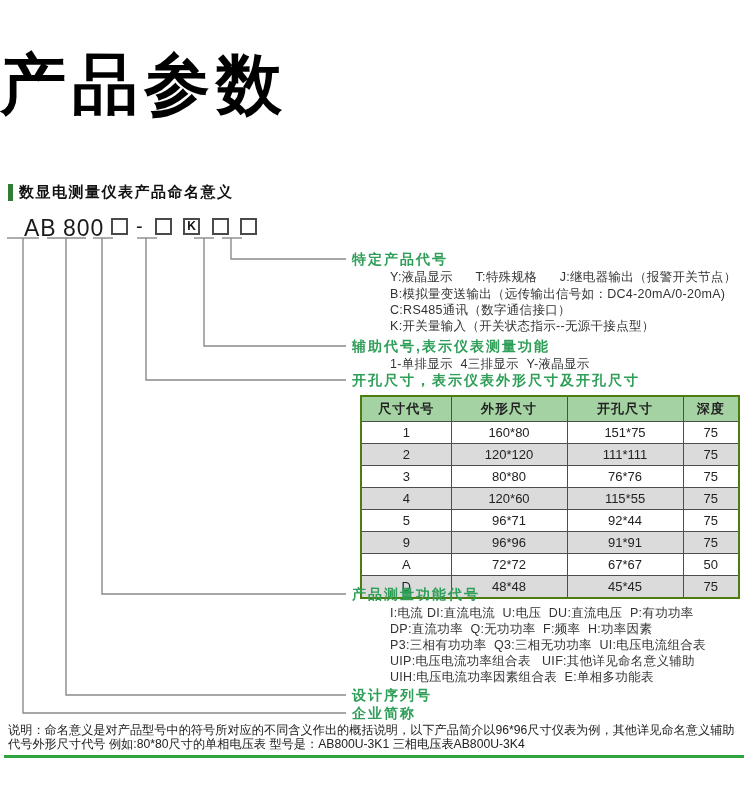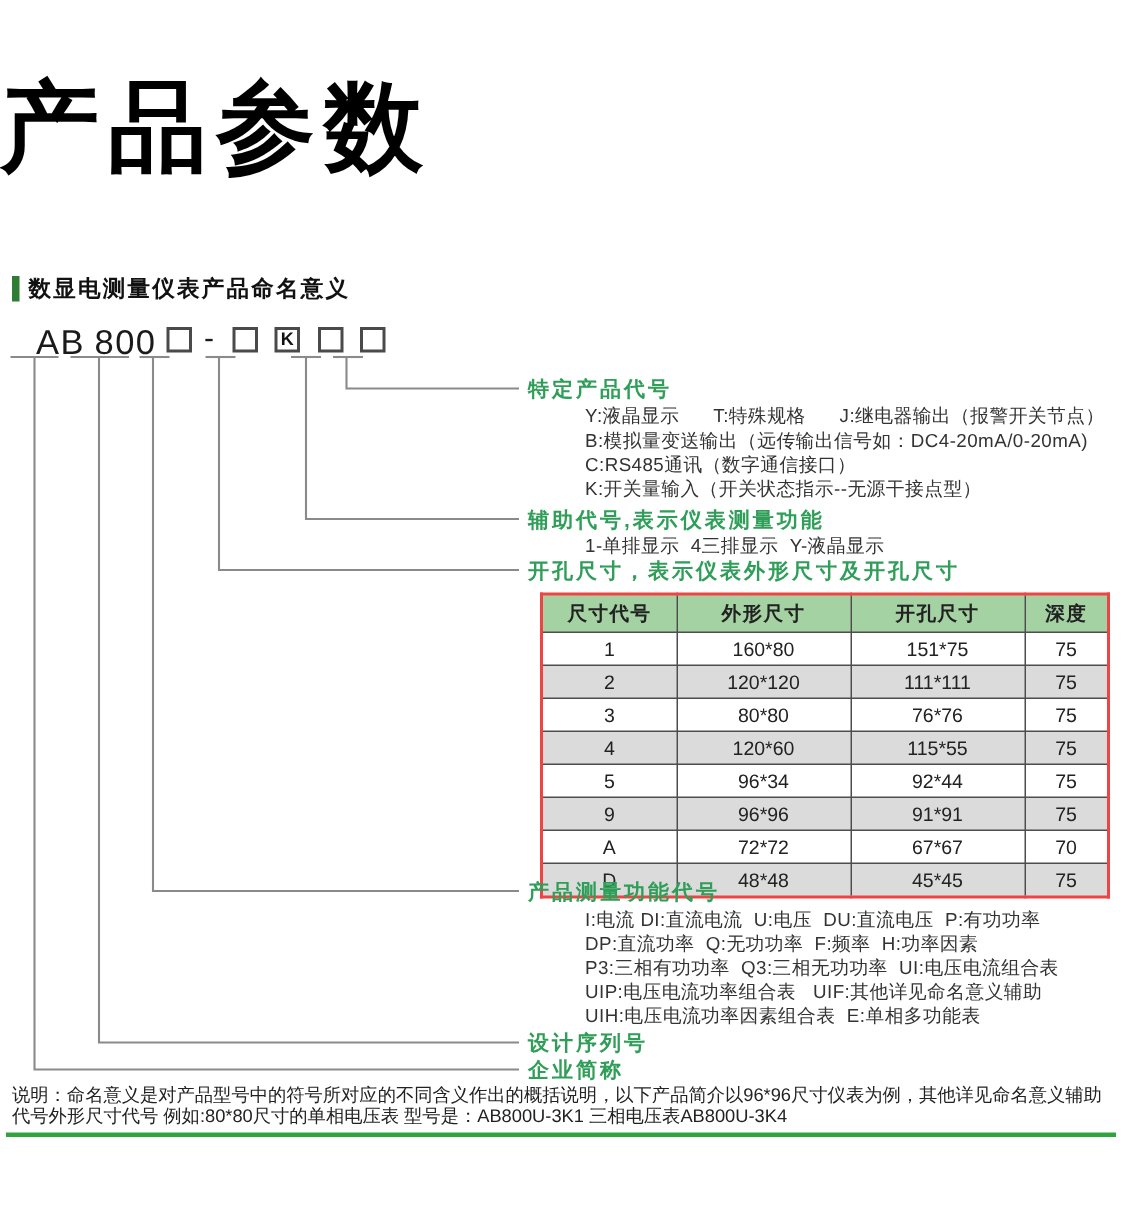--- a/index.html
+++ b/index.html
@@ -22,21 +22,21 @@
 
   .connectors { position:absolute; left:0; top:0; width:750px; height:803px; pointer-events:none; }
 
   .callout-title { position:absolute; left:352px; font-size:14px; font-weight:bold;
                    color:#2f9e58; letter-spacing:2px; white-space:pre; }
   .callout-line  { position:absolute; left:352px; font-size:12.5px; color:#333;
                    letter-spacing:0.3px; white-space:pre;margin-left:38px; }
 
   .size-table { position:absolute; left:360px; top:395px; width:378px; border-collapse:collapse;
                 table-layout:fixed; font-size:13px; color:#222; text-align:center;
-                border:2px solid #ef4444; }
+                border:2px solid #4d7c0f; }
   .size-table th { background:#a5d2a3; font-weight:bold; height:22px; border:1px solid #4d4d4d;
                    letter-spacing:1px; }
   .size-table td { height:19px; border:1px solid #4d4d4d; background:#ffffff; }
   .size-table tr.alt td { background:#dbdbdb; }
   .c1{width:90px;} .c2{width:116px;} .c3{width:116px;} .c4{width:56px;}
 
   .footnote { position:absolute; left:8px; top:724px; width:740px; font-size:12.2px;
               color:#222; line-height:13.5px; }
   .footnote div { white-space:nowrap; }
 
@@ -128,35 +128,35 @@
         <td>75</td>
       </tr>
       <tr class="alt">
         <td>4</td>
         <td>120*60</td>
         <td>115*55</td>
         <td>75</td>
       </tr>
       <tr>
         <td>5</td>
-        <td>96*34</td>
+        <td>96*71</td>
         <td>92*44</td>
         <td>75</td>
       </tr>
       <tr class="alt">
         <td>9</td>
         <td>96*96</td>
         <td>91*91</td>
         <td>75</td>
       </tr>
       <tr>
         <td>A</td>
         <td>72*72</td>
         <td>67*67</td>
-        <td>70</td>
+        <td>50</td>
       </tr>
       <tr class="alt">
         <td>D</td>
         <td>48*48</td>
         <td>45*45</td>
         <td>75</td>
       </tr>
     </tbody>
   </table>
 

